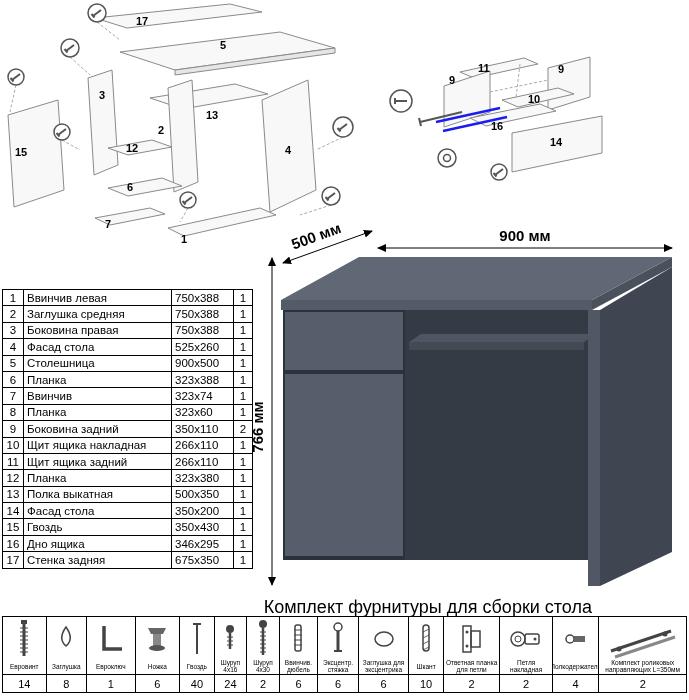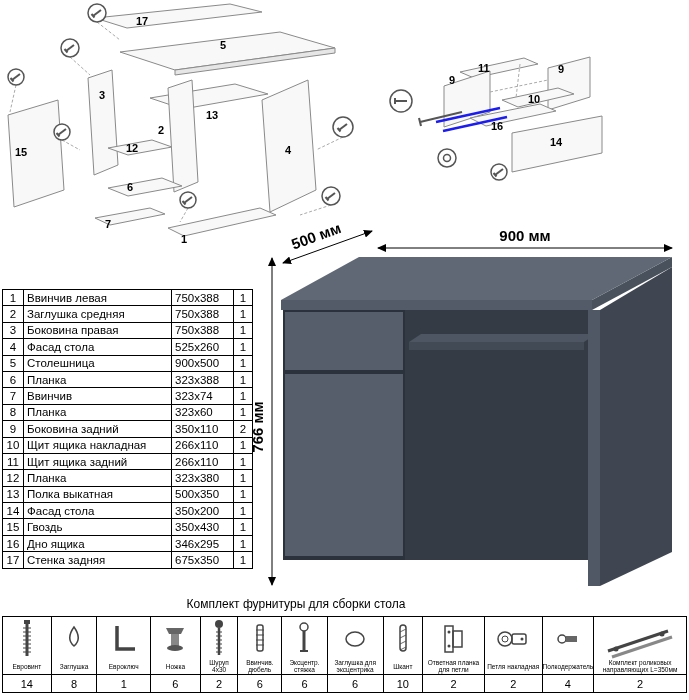--- a/index.html
+++ b/index.html
@@ -9,21 +9,21 @@
 
   
   table.parts{border-collapse:collapse;font-size:11.5px;background:#fff;}
   table.parts td{border:1px solid #000;padding:0 3px;height:15.4px;line-height:1.05;white-space:nowrap;}
   td.c-num{width:14px;text-align:center;padding:0 1px;}
   td.c-name{width:141px;}
   td.c-size{width:55px;}
   td.c-qty{width:12px;text-align:center;padding:0 1px;}
 
   
-  .hw-title{position:absolute;top:597px;left:0;width:592px;text-align:center;font-size:12px;}
+  .hw-title{position:absolute;top:597px;left:0;width:592px;text-align:right;font-size:18px;}
   .hw-wrap{position:absolute;left:2px;top:616px;width:685px;display:flex;border:1px solid #000;box-sizing:border-box;background:#fff;}
   .hw-col{display:flex;flex-direction:column;box-sizing:border-box;min-width:0;}
   .hw-col + .hw-col{border-left:1px solid #000;}
   .hw-icon{height:43px;display:flex;align-items:center;justify-content:center;overflow:hidden;}
   .hw-name{height:14px;font-size:6.5px;line-height:1.05;text-align:center;display:flex;align-items:center;justify-content:center;padding:0 1px;overflow:hidden;}
   .hw-qty{height:17px;font-size:11px;border-top:1px solid #000;display:flex;align-items:center;justify-content:center;}
 
   
   .plabel{font-family:"Liberation Sans",sans-serif;font-size:11px;font-weight:bold;fill:#000;}
   .dlabel{font-family:"Liberation Sans",sans-serif;font-size:15px;font-weight:bold;fill:#000;}
@@ -352,21 +352,42 @@
         <svg width="28" height="32" viewBox="0 0 28 32">
           <path d="M5,5 H23 L20,11 H8 Z" fill="#666"></path>
           <rect x="10" y="11" width="8" height="12" fill="#888"></rect>
           <ellipse cx="14" cy="25" rx="8" ry="3" fill="#555"></ellipse>
         </svg>
       </div>
     <div class="hw-name">Ножка</div>
     <div class="hw-qty">6</div>
   </div>
 
-
+  <div class="hw-col" style="flex:1 1 34px">
+    <div class="hw-icon">
+        <svg width="12" height="38" viewBox="0 0 12 38">
+          <line x1="6" y1="4" x2="6" y2="34" stroke="#444" stroke-width="2"></line>
+          <line x1="2" y1="4" x2="10" y2="4" stroke="#444" stroke-width="2"></line>
+        </svg>
+      </div>
+    <div class="hw-name">Гвоздь</div>
+    <div class="hw-qty">40</div>
+  </div>
+
+  <div class="hw-col" style="flex:1 1 32px">
+    <div class="hw-icon">
+        <svg width="12" height="30" viewBox="0 0 12 30">
+          <circle cx="6" cy="5" r="4" fill="#444"></circle>
+          <line x1="6" y1="9" x2="6" y2="25" stroke="#444" stroke-width="2.5"></line>
+          <path d="M3,13 h6 M3,17 h6 M3,21 h6" stroke="#444" stroke-width="1"></path>
+        </svg>
+      </div>
+    <div class="hw-name">Шуруп 4x16</div>
+    <div class="hw-qty">24</div>
+  </div>
 
   <div class="hw-col" style="flex:1 1 32px">
     <div class="hw-icon">
         <svg width="12" height="40" viewBox="0 0 12 40">
           <circle cx="6" cy="5" r="4" fill="#444"></circle>
           <line x1="6" y1="9" x2="6" y2="36" stroke="#444" stroke-width="2.5"></line>
           <path d="M3,13 h6 M3,17 h6 M3,21 h6 M3,25 h6 M3,29 h6 M3,33 h6" stroke="#444" stroke-width="1"></path>
         </svg>
       </div>
     <div class="hw-name">Шуруп 4x30</div>

